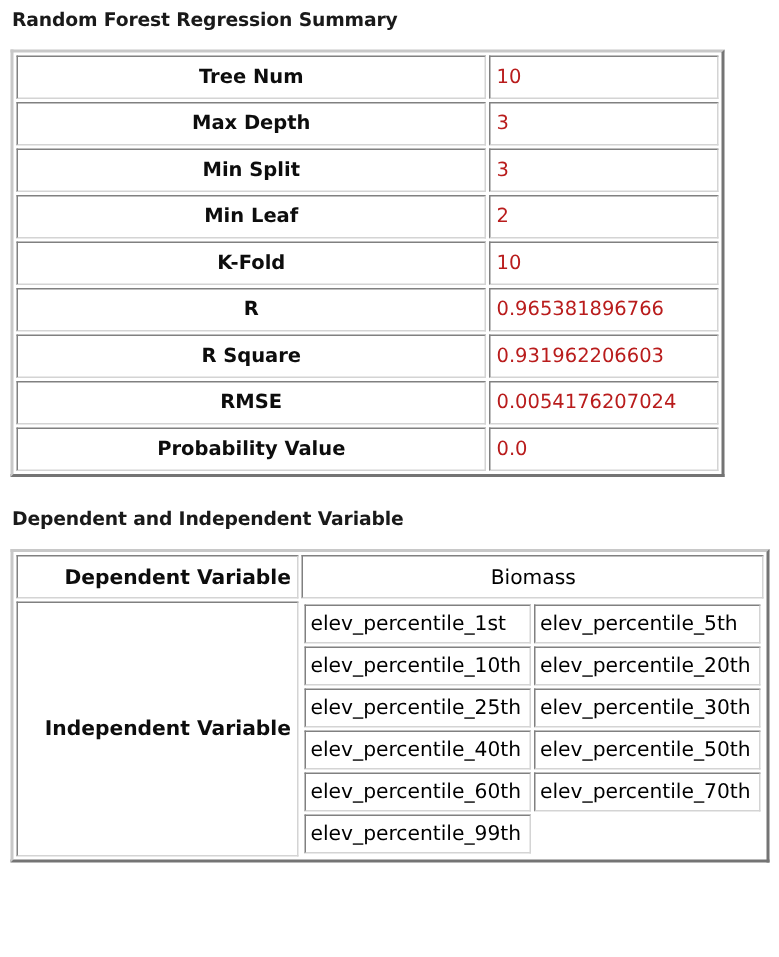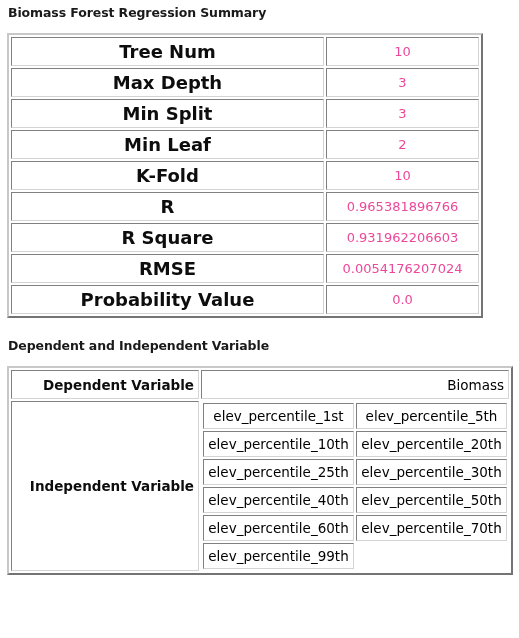--- a/index.html
+++ b/index.html
@@ -50,83 +50,83 @@
 
   
   #summary-table {
     width: 458px;
     margin-left: 1px;
   }
   #summary-table td.param-label {
     width: 303px;
     text-align: center;
     font-weight: bold;
-    font-size: 18px;
+    font-size: 13px;
     color: #0d0d0d;
     height: 21px;
   }
   #summary-table td.param-value {
     width: 143px;
-    text-align: center;
+    text-align: left;
     font-size: 13px;
-    color: #ec4899;
+    color: #b91c1c;
   }
 
   
   #variables-table {
     width: 506px;
     margin-left: 1px;
   }
   #variables-table > tbody > tr > td.var-label {
     width: 178px;
     text-align: right;
     font-weight: bold;
     font-size: 13.5px;
     color: #0d0d0d;
     height: 21px;
   }
   #variables-table > tbody > tr > td.var-value {
-    text-align: right;
+    text-align: center;
     font-size: 13.5px;
     padding-left: 5px;
   }
   #variables-table > tbody > tr > td.var-nested {
     padding: 0;
     border: none;
     background: transparent;
   }
 
   table.nested {
     border-collapse: separate;
     border-spacing: 2px;
     border: none;
     width: 100%;
     table-layout: fixed;
   }
   table.nested td {
     border: 1px inset #d4d4d4;
     background: #ffffff;
     font-size: 13.5px;
-    text-align: center;
+    text-align: left;
     padding: 2px 3px;
     height: 20px;
     white-space: nowrap;
     overflow: hidden;
   }
   table.nested td.empty-cell {
     border: none;
     background: transparent;
   }
 </style>
 </head>
 <body>
 
 <div class="page">
 
-  <h2 class="section-title">Biomass Forest Regression Summary</h2>
+  <h2 class="section-title">Random Forest Regression Summary</h2>
 
   <div class="title-gap"></div>
 
   <table class="grid" id="summary-table">
     <tbody>
         <tr>
           <td class="param-label">Tree Num</td>
           <td class="param-value">10</td>
         </tr>
         <tr>

